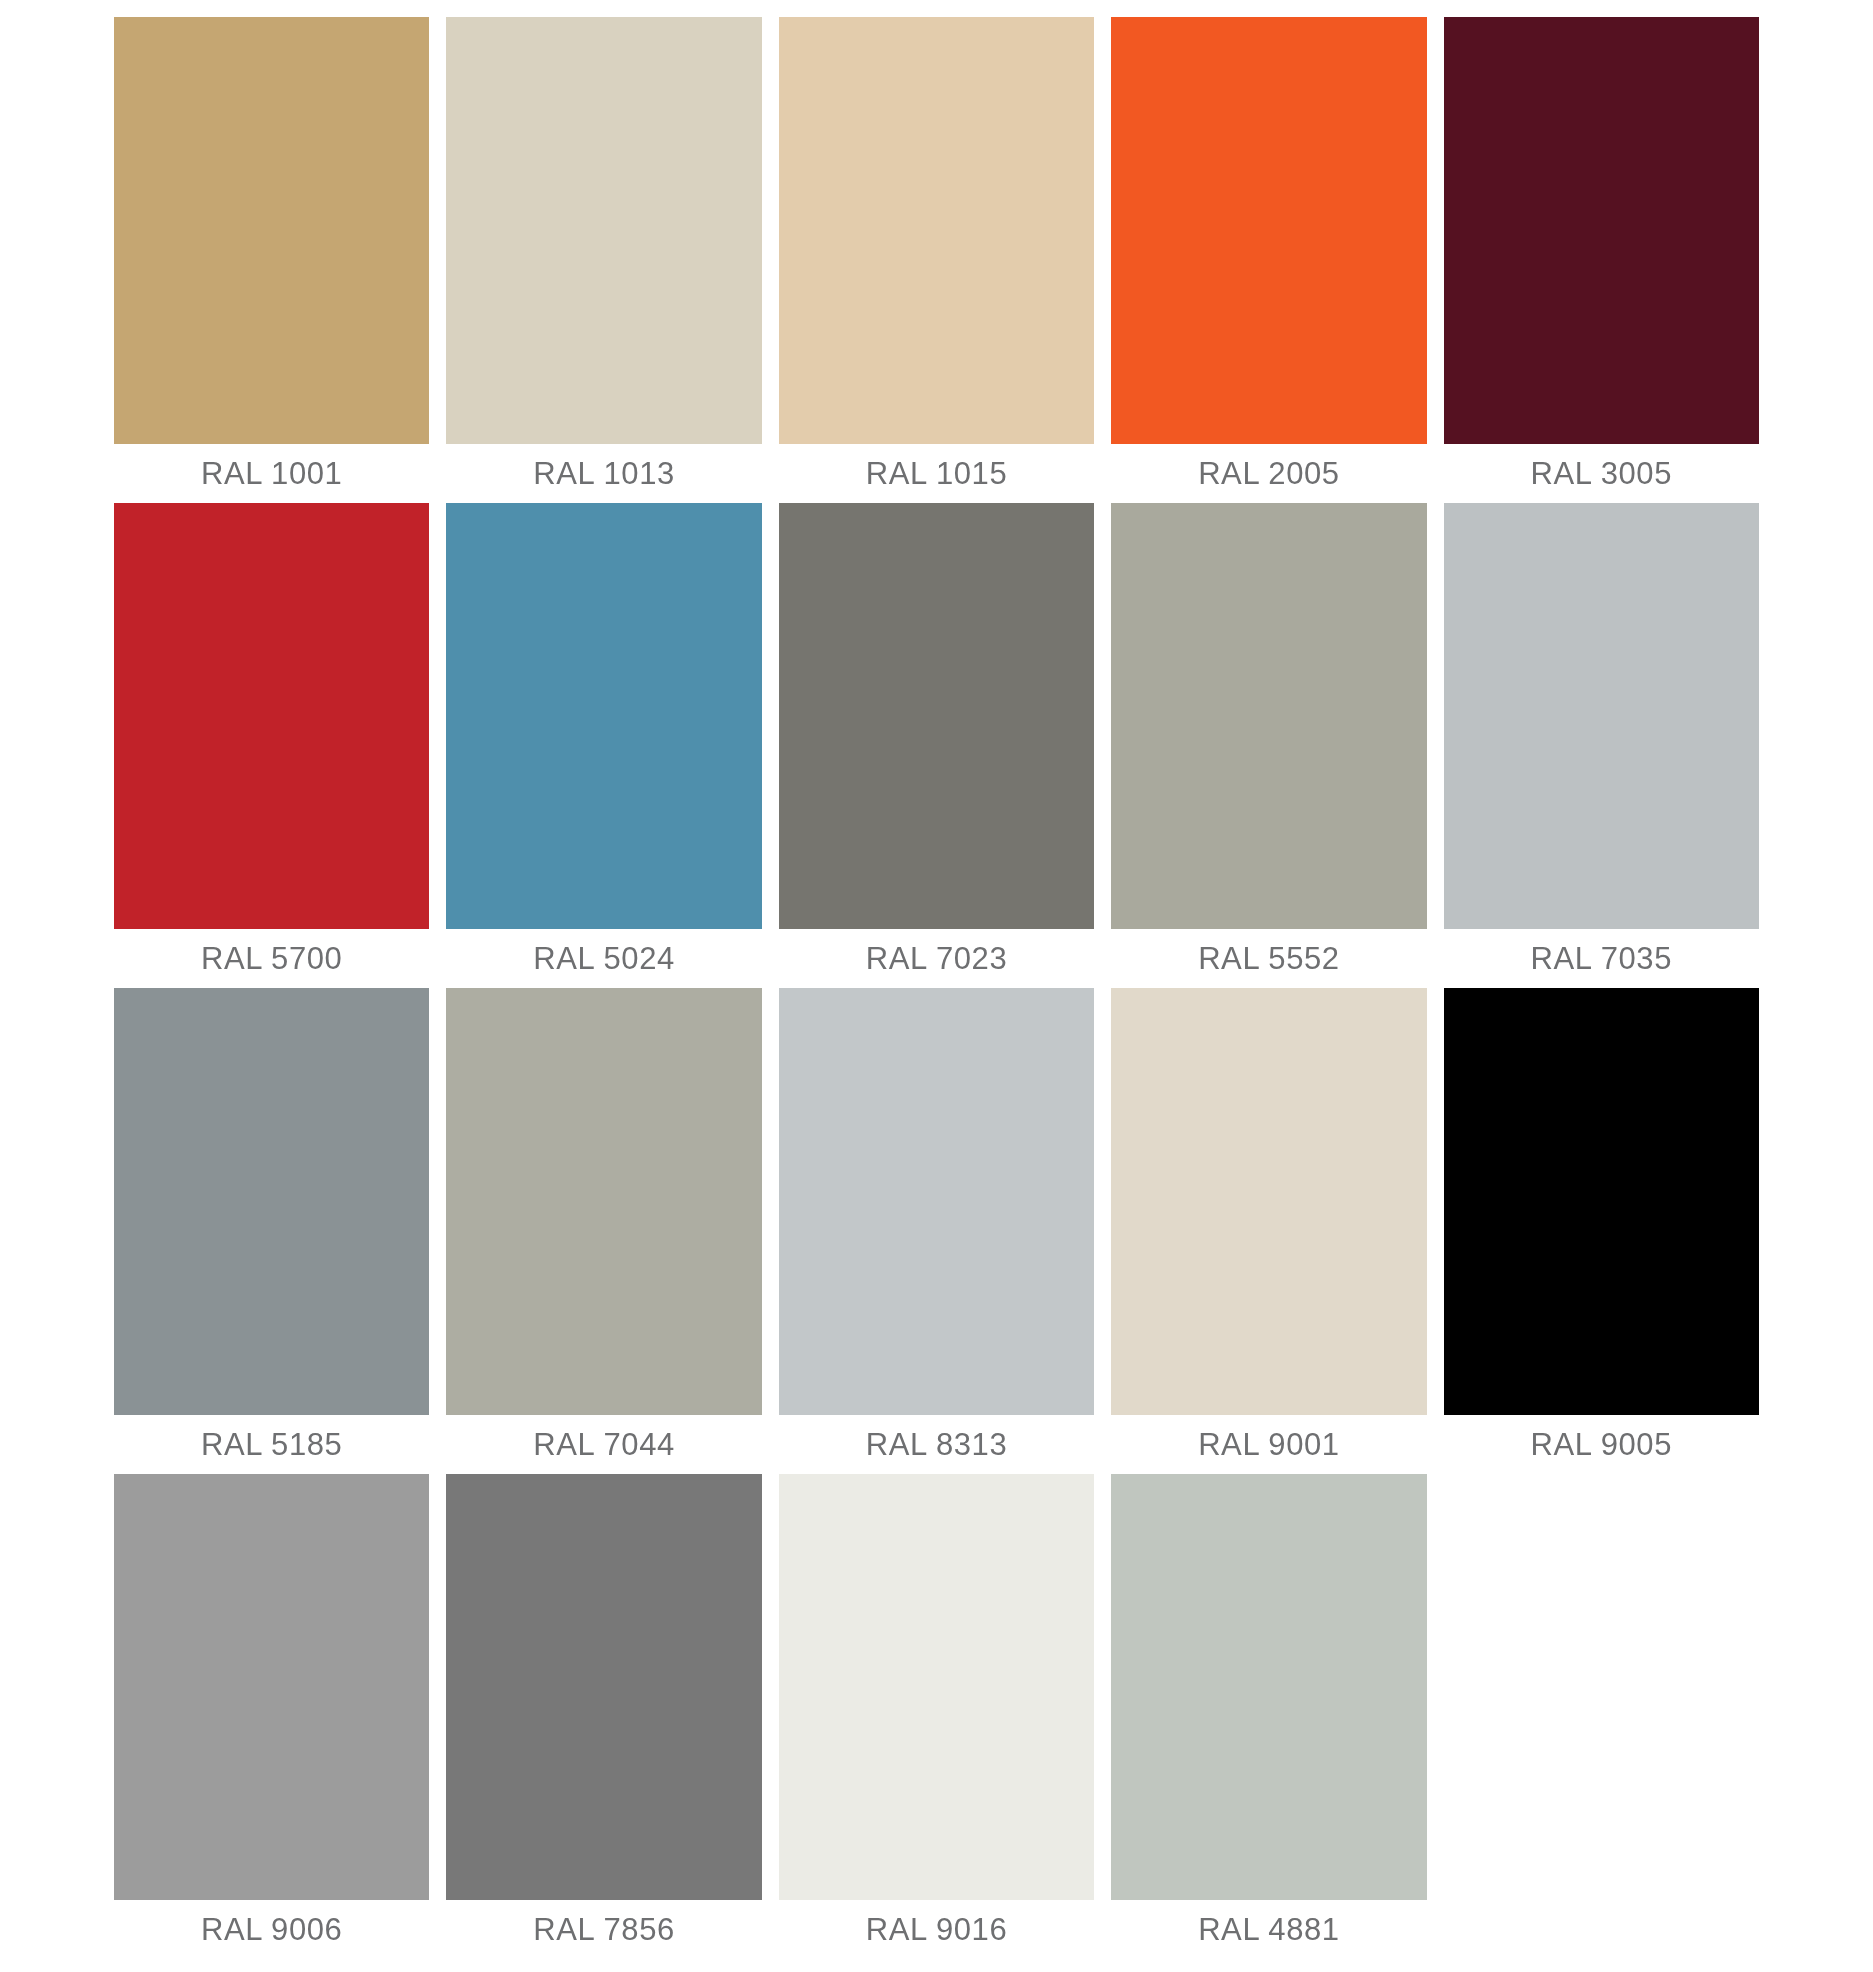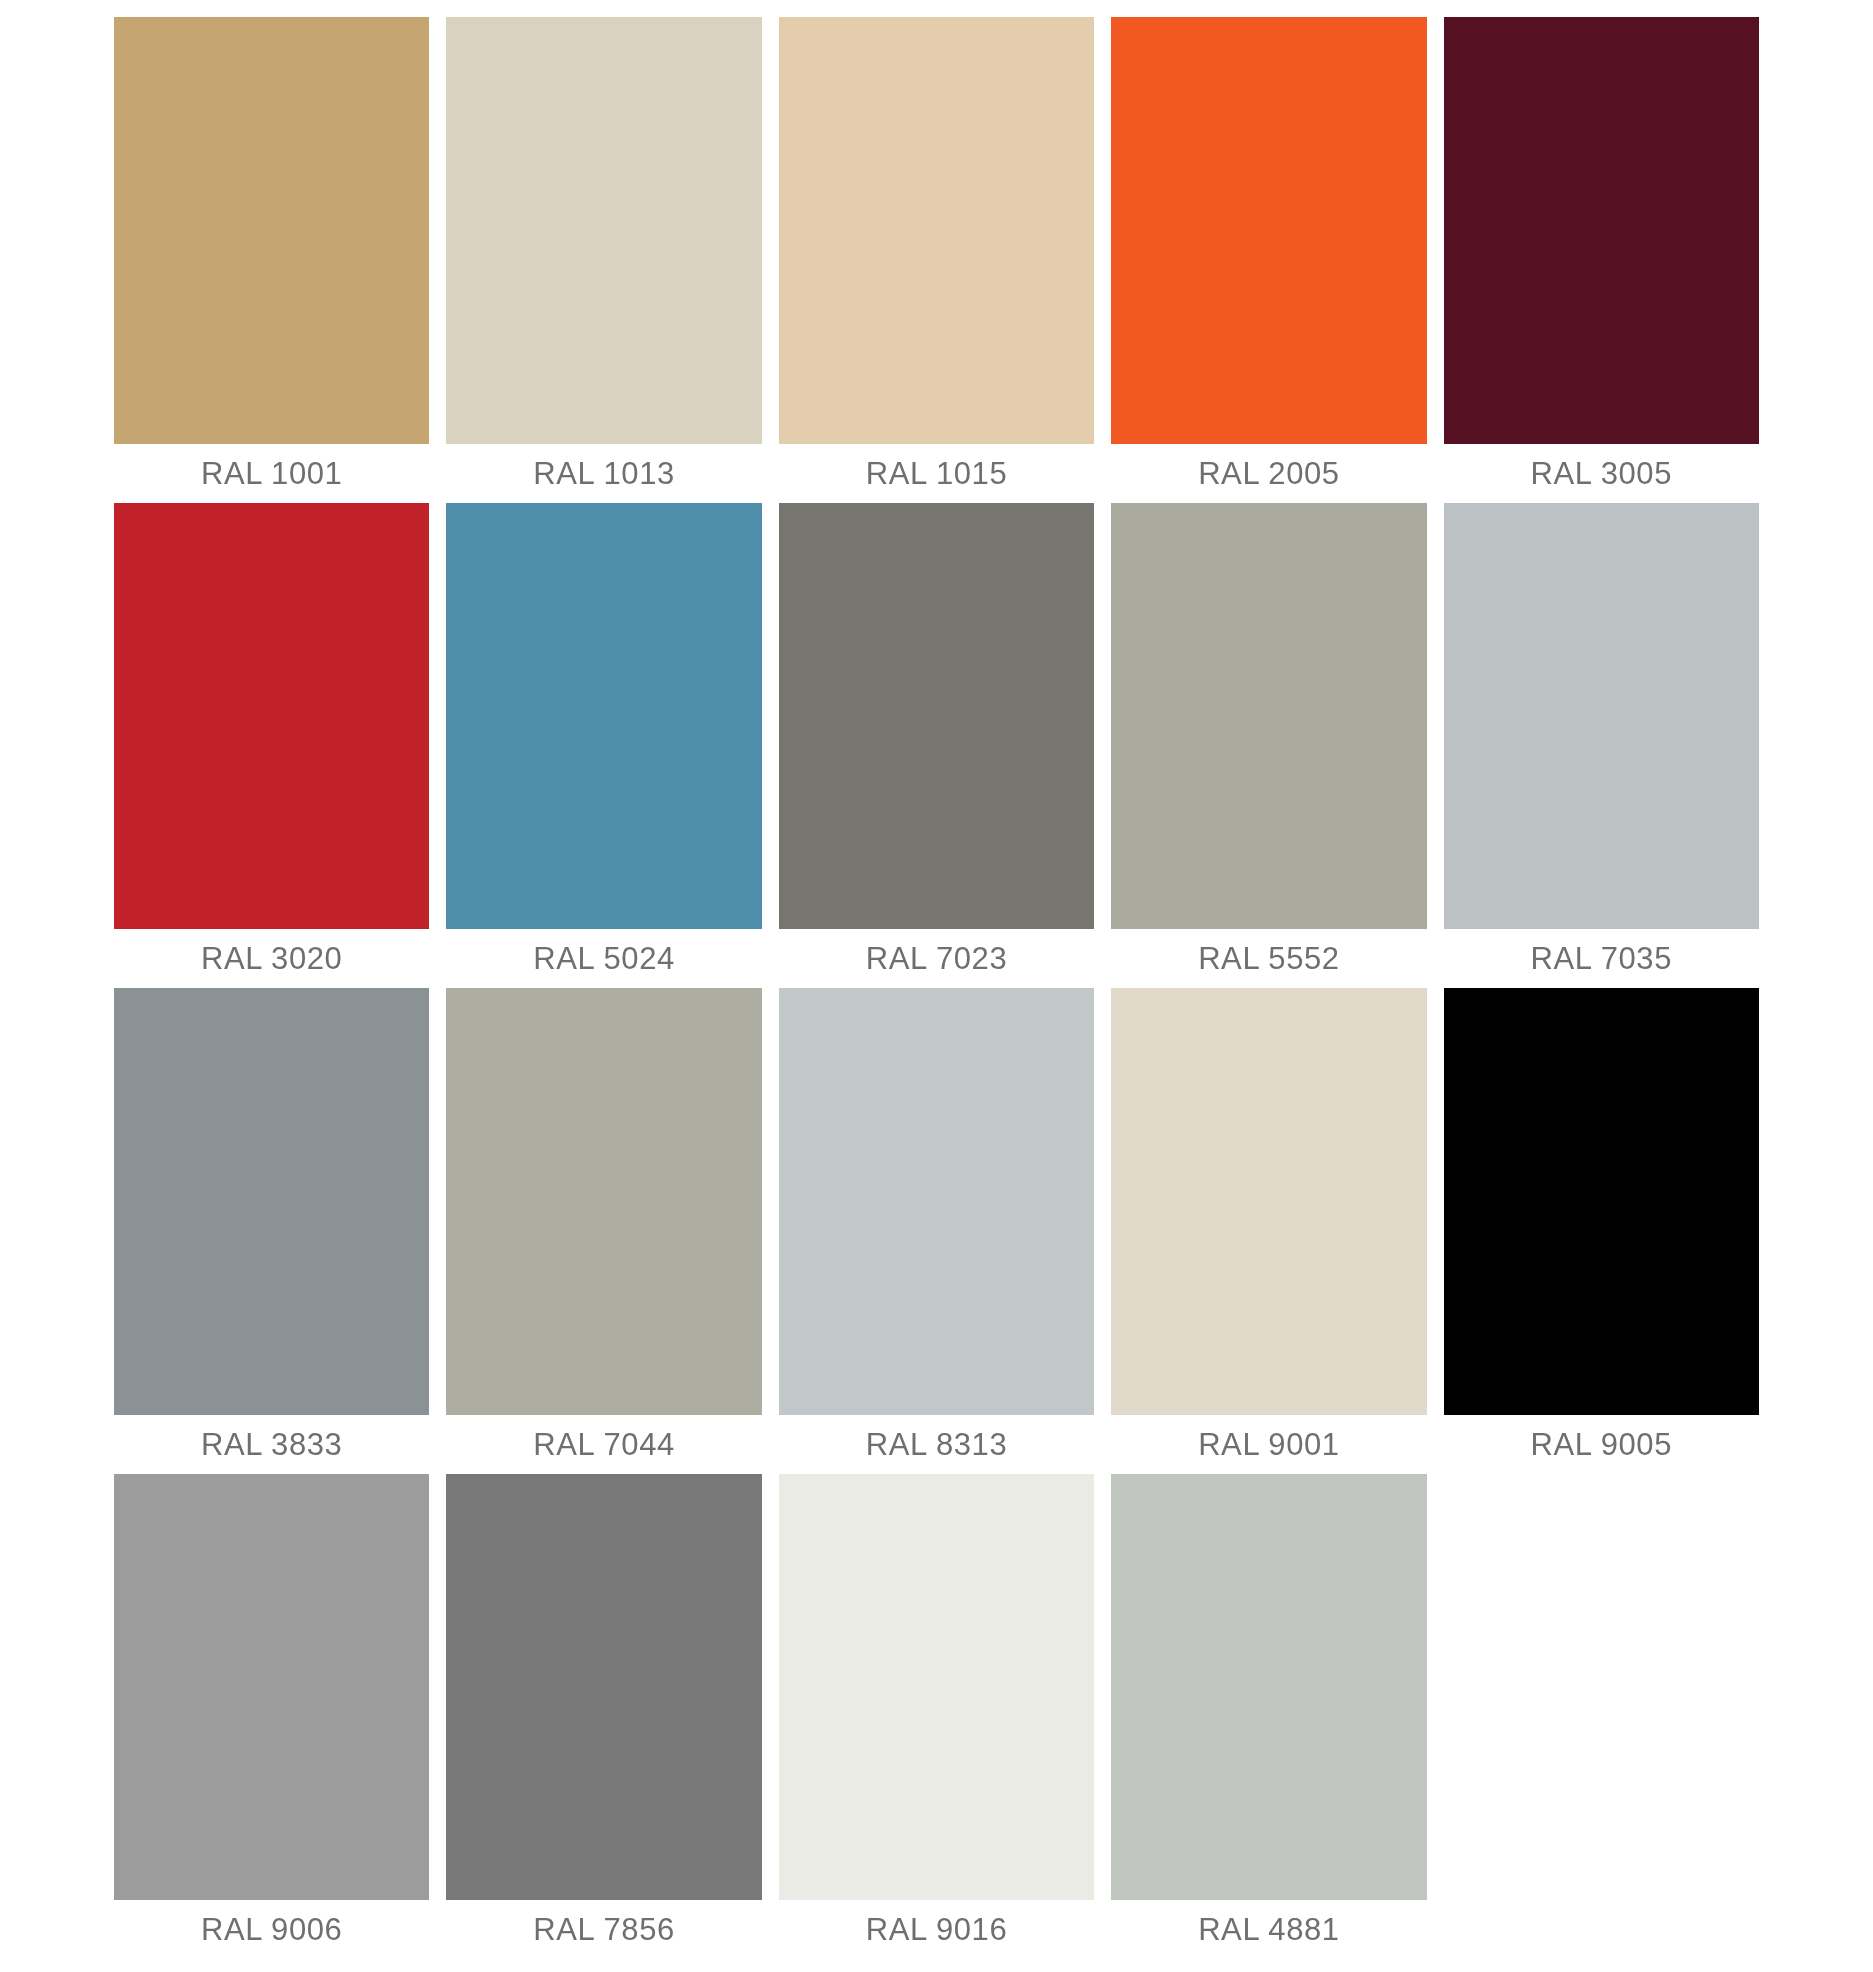--- a/index.html
+++ b/index.html
@@ -76,41 +76,41 @@
       <div class="swatch-cell">
         <div class="swatch-chip" style="background-color: rgb(242, 88, 34);"></div>
         <div class="swatch-label">RAL 2005</div>
       </div>
       <div class="swatch-cell">
         <div class="swatch-chip" style="background-color: rgb(85, 17, 33);"></div>
         <div class="swatch-label">RAL 3005</div>
       </div>
       <div class="swatch-cell">
         <div class="swatch-chip" style="background-color: rgb(193, 34, 41);"></div>
-        <div class="swatch-label">RAL 3020</div>
+        <div class="swatch-label">RAL 5700</div>
       </div>
       <div class="swatch-cell">
         <div class="swatch-chip" style="background-color: rgb(79, 143, 172);"></div>
         <div class="swatch-label">RAL 5024</div>
       </div>
       <div class="swatch-cell">
         <div class="swatch-chip" style="background-color: rgb(118, 117, 111);"></div>
         <div class="swatch-label">RAL 7023</div>
       </div>
       <div class="swatch-cell">
         <div class="swatch-chip" style="background-color: rgb(169, 169, 157);"></div>
         <div class="swatch-label">RAL 5552</div>
       </div>
       <div class="swatch-cell">
         <div class="swatch-chip" style="background-color: rgb(188, 193, 195);"></div>
         <div class="swatch-label">RAL 7035</div>
       </div>
       <div class="swatch-cell">
         <div class="swatch-chip" style="background-color: rgb(138, 146, 149);"></div>
-        <div class="swatch-label">RAL 3833</div>
+        <div class="swatch-label">RAL 5185</div>
       </div>
       <div class="swatch-cell">
         <div class="swatch-chip" style="background-color: rgb(173, 173, 162);"></div>
         <div class="swatch-label">RAL 7044</div>
       </div>
       <div class="swatch-cell">
         <div class="swatch-chip" style="background-color: rgb(194, 199, 201);"></div>
         <div class="swatch-label">RAL 8313</div>
       </div>
       <div class="swatch-cell">

